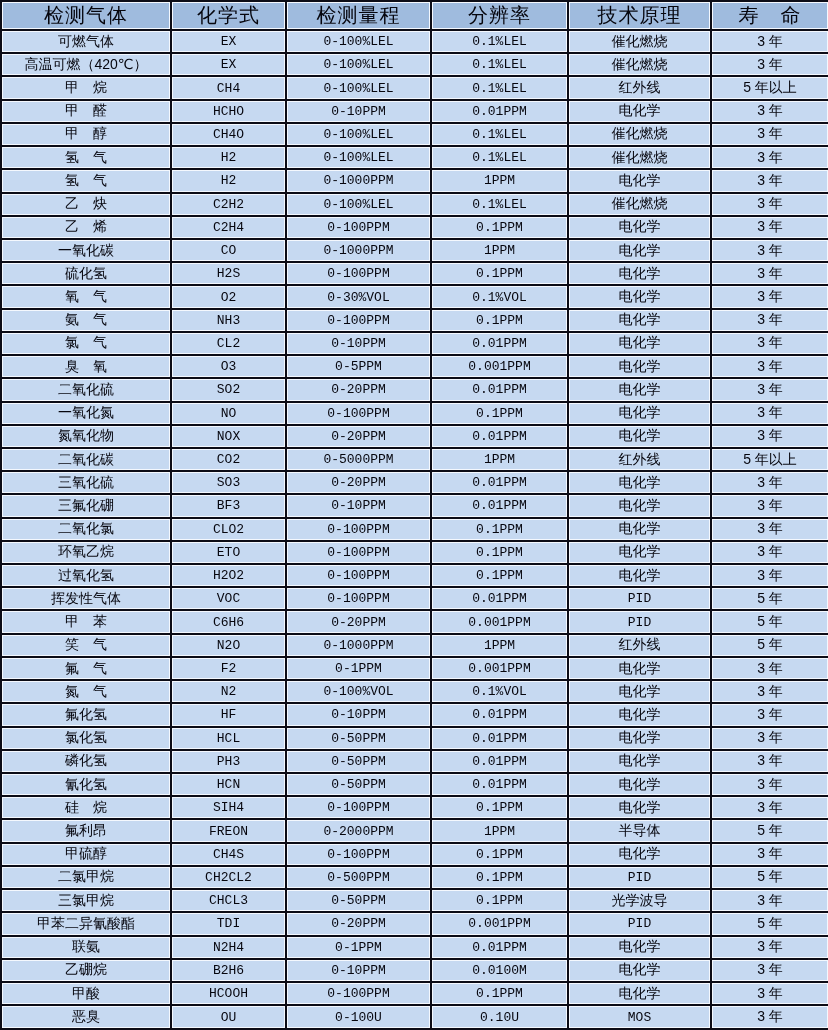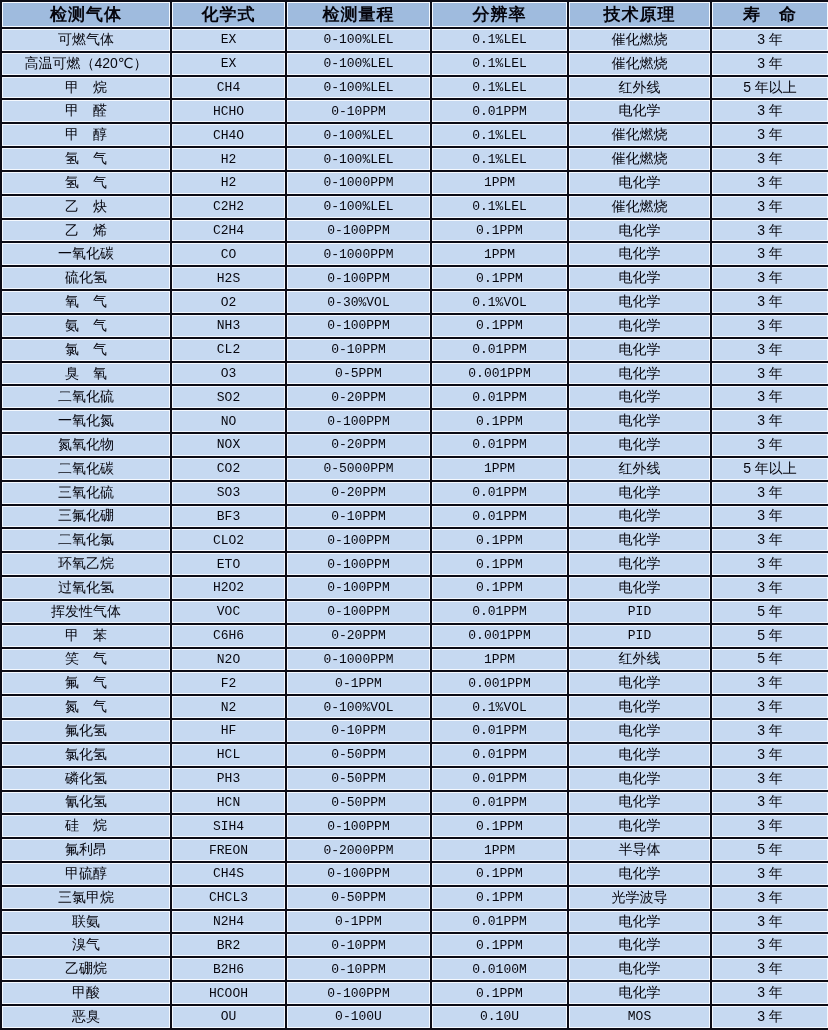--- a/index.html
+++ b/index.html
@@ -17,21 +17,21 @@
     box-shadow: inset 0 1px 0 var(--grid-hi,#f4f8fe),
                 inset 0 -1px 0 var(--grid-hi,#f4f8fe),
                 inset 1px 0 0 var(--grid-hi,#f4f8fe),
                 inset -1px 0 0 var(--grid-hi,#f4f8fe);
     text-align:center;vertical-align:middle;
     padding:0;margin:0;overflow:hidden;white-space:nowrap;
   }
   th{
     background:var(--header-bg,#9fbbde);
     height:25px;
-    font-size:17px;font-weight:bold;
+    font-size:20px;font-weight:normal;
     color:var(--text,#06060e);
     letter-spacing:1px;
   }
   td{
     background:var(--row-bg,#c6d9f1);
     font-size:14px;
     color:var(--text,#06060e);
   }
   td.mono{
     font-family:"Liberation Mono","DejaVu Sans Mono",monospace;
@@ -345,40 +345,48 @@
         </tr>
         <tr>
           <td>甲硫醇</td>
           <td class="mono">CH4S</td>
           <td class="mono">0-100PPM</td>
           <td class="mono">0.1PPM</td>
           <td>电化学</td>
           <td>3 年</td>
         </tr>
         <tr>
+          <td>二氯甲烷</td>
+          <td class="mono">CH2CL2</td>
+          <td class="mono">0-500PPM</td>
+          <td class="mono">0.1PPM</td>
+          <td class="mono">PID</td>
+          <td>5 年</td>
+        </tr>
+        <tr>
           <td>三氯甲烷</td>
           <td class="mono">CHCL3</td>
           <td class="mono">0-50PPM</td>
           <td class="mono">0.1PPM</td>
           <td>光学波导</td>
           <td>3 年</td>
         </tr>
         <tr>
+          <td>甲苯二异氰酸酯</td>
+          <td class="mono">TDI</td>
+          <td class="mono">0-20PPM</td>
+          <td class="mono">0.001PPM</td>
+          <td class="mono">PID</td>
+          <td>5 年</td>
+        </tr>
+        <tr>
           <td>联氨</td>
           <td class="mono">N2H4</td>
           <td class="mono">0-1PPM</td>
           <td class="mono">0.01PPM</td>
-          <td>电化学</td>
-          <td>3 年</td>
-        </tr>
-        <tr>
-          <td>溴气</td>
-          <td class="mono">BR2</td>
-          <td class="mono">0-10PPM</td>
-          <td class="mono">0.1PPM</td>
           <td>电化学</td>
           <td>3 年</td>
         </tr>
         <tr>
           <td>乙硼烷</td>
           <td class="mono">B2H6</td>
           <td class="mono">0-10PPM</td>
           <td class="mono">0.0100M</td>
           <td>电化学</td>
           <td>3 年</td>

